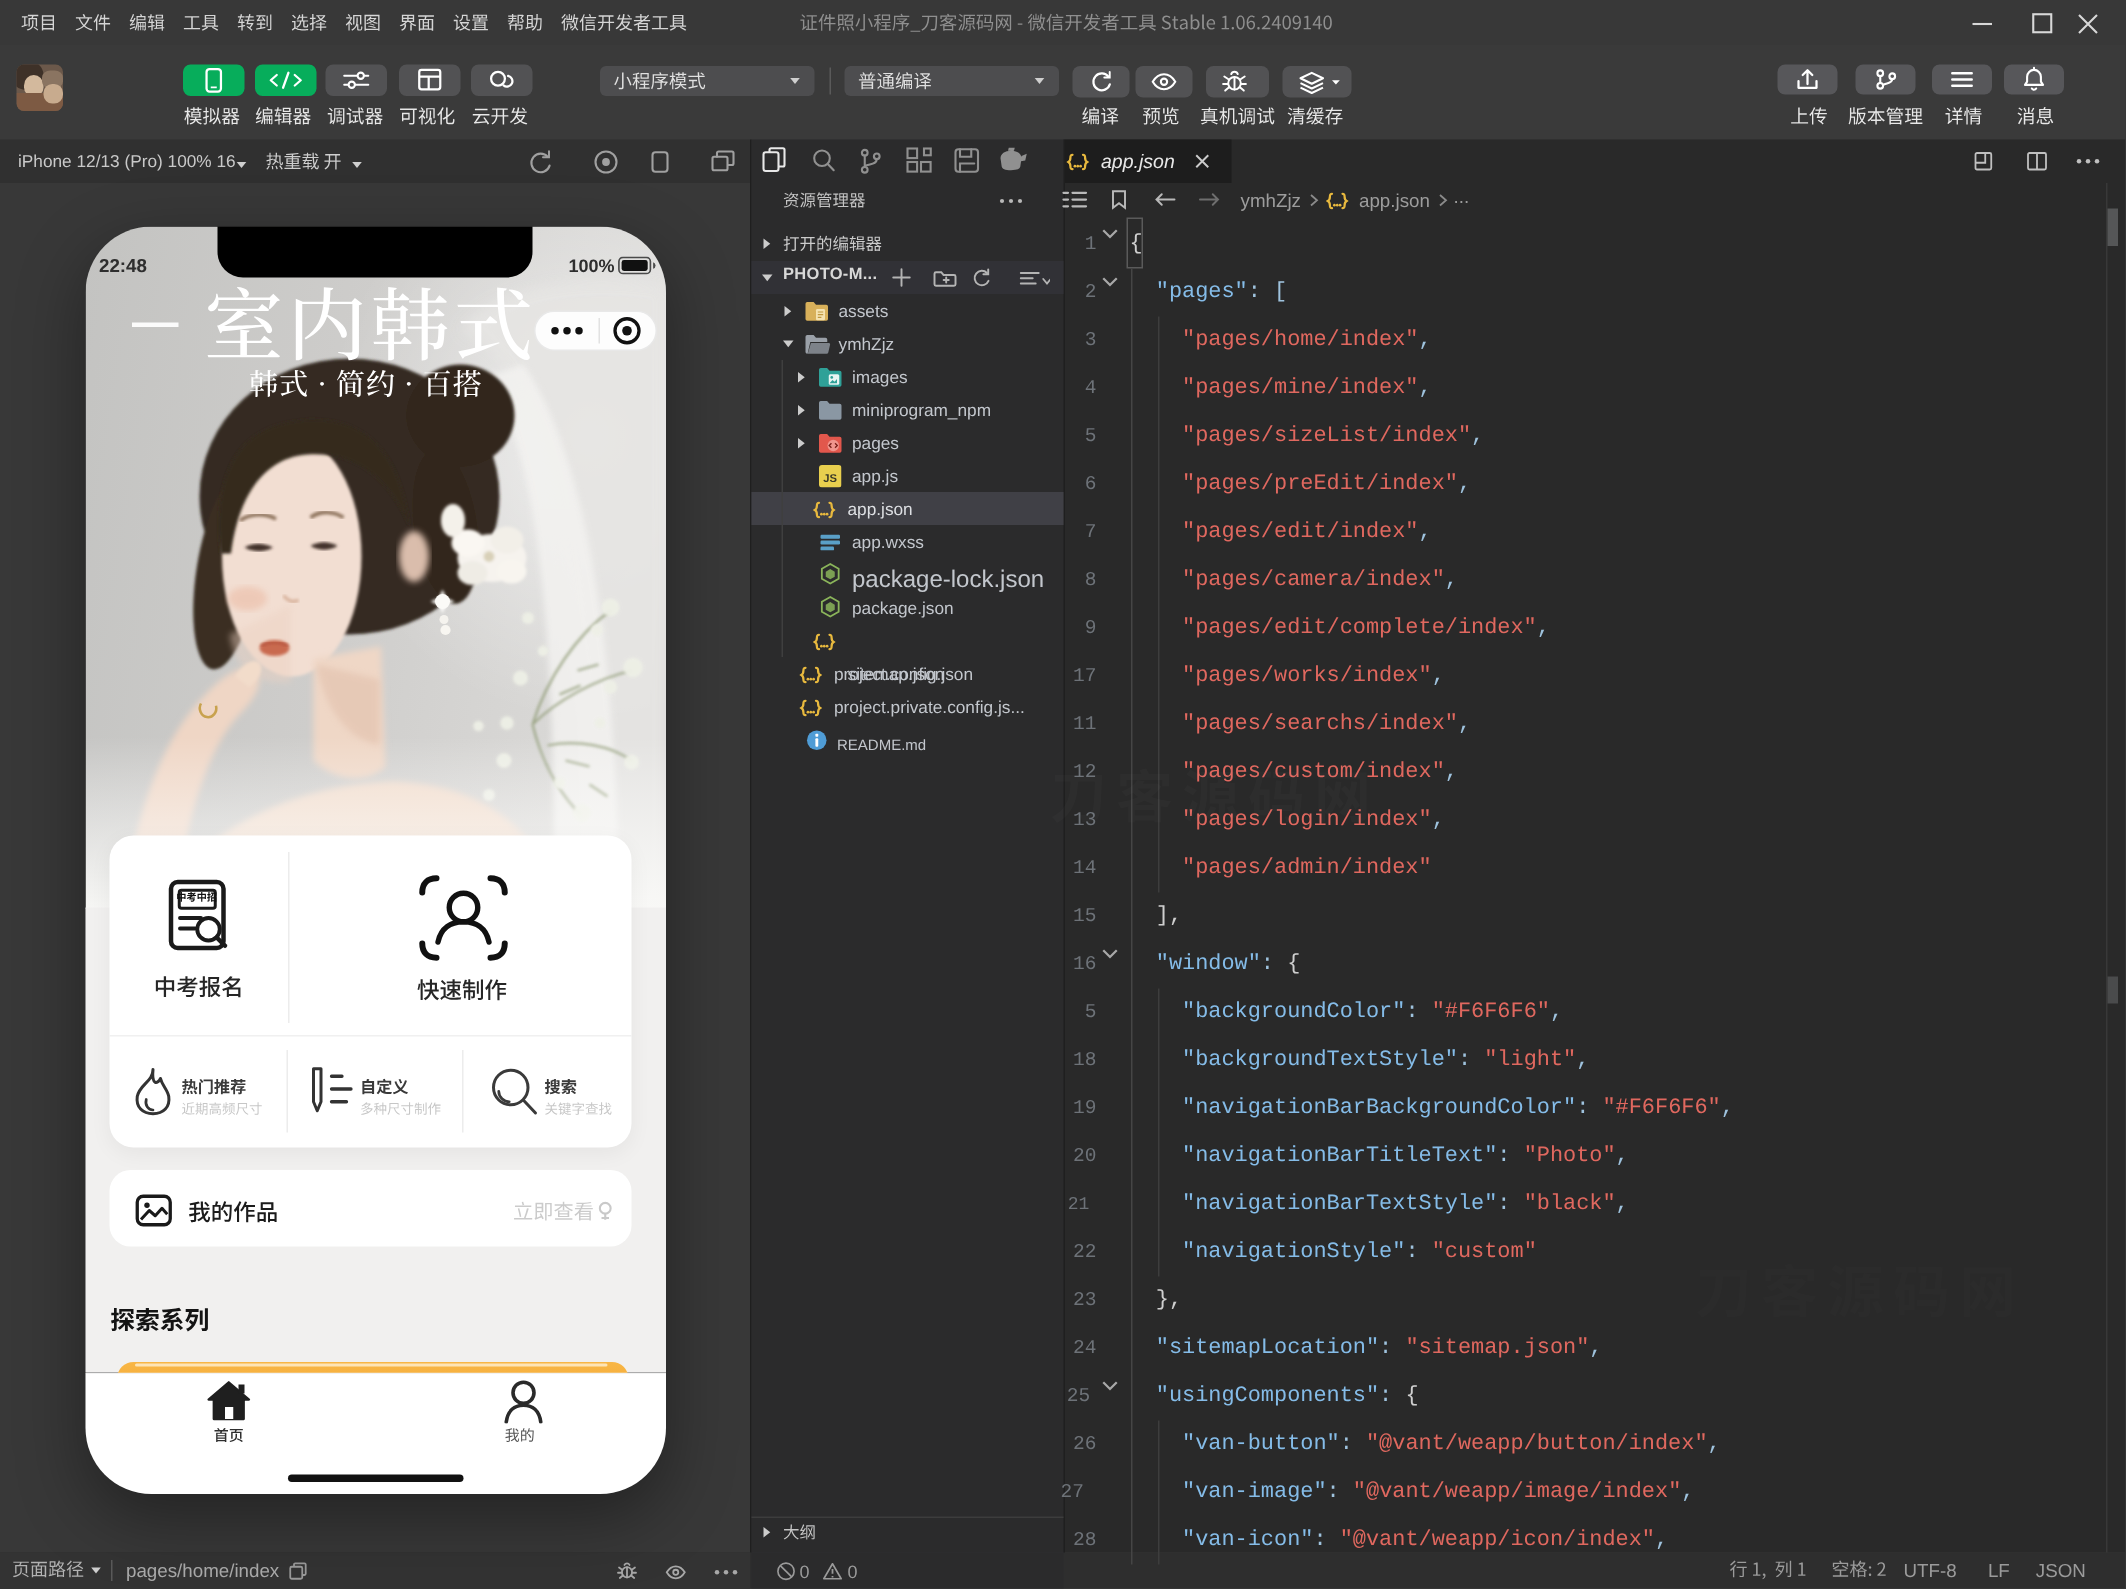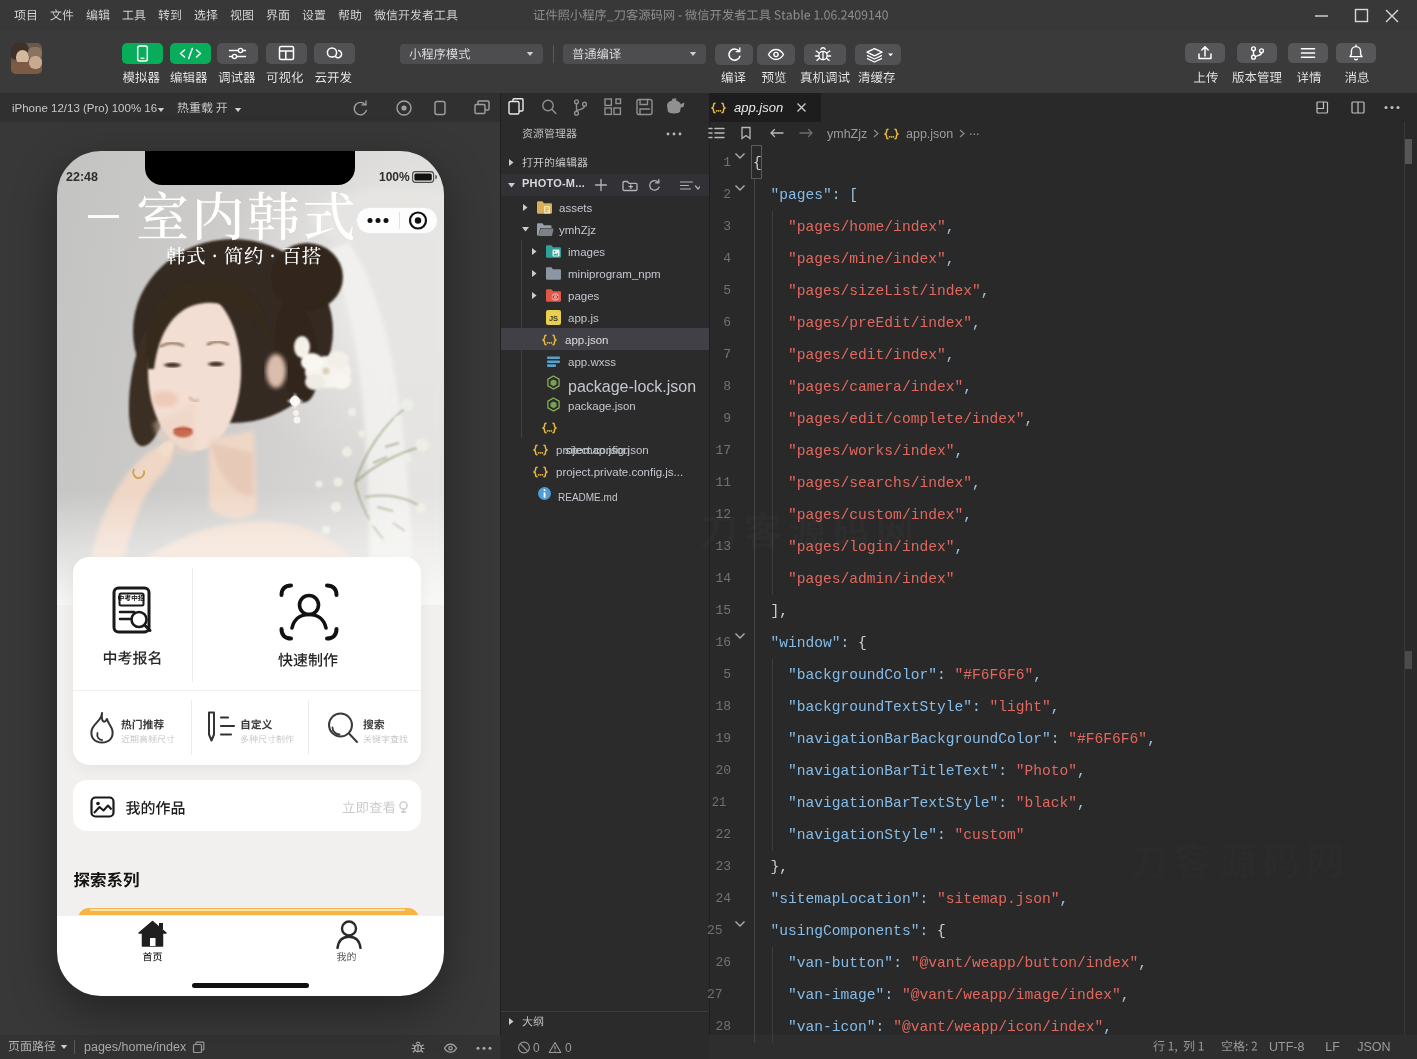--- a/index.html
+++ b/index.html
@@ -448,21 +448,21 @@
     <div class="abs" style="left:707px;top:755px;width:24px;height:32px;line-height:32px;text-align:right;color:#6d7278;font-size:13px;font-family:'Liberation Mono',monospace">20</div>
     <div class="abs" style="left:753px;top:755px;height:32px;line-height:32px;white-space:pre;font-size:14.6px;font-family:'Liberation Mono',monospace"><span style="color:#d4d4d4">    </span><span style="color:#85bce8">"navigationBarTitleText"</span><span style="color:#9fc3de">:</span><span style="color:#d4d4d4"> </span><span style="color:#e0685f">"Photo"</span><span style="color:#9fc3de">,</span></div>
     <div class="abs" style="left:707px;top:787px;width:24px;height:32px;line-height:32px;text-align:center;color:#6d7278;font-size:12px;font-family:'Liberation Mono',monospace">21</div>
     <div class="abs" style="left:753px;top:787px;height:32px;line-height:32px;white-space:pre;font-size:14.6px;font-family:'Liberation Mono',monospace"><span style="color:#d4d4d4">    </span><span style="color:#85bce8">"navigationBarTextStyle"</span><span style="color:#9fc3de">:</span><span style="color:#d4d4d4"> </span><span style="color:#e0685f">"black"</span><span style="color:#9fc3de">,</span></div>
     <div class="abs" style="left:707px;top:819px;width:24px;height:32px;line-height:32px;text-align:right;color:#6d7278;font-size:13px;font-family:'Liberation Mono',monospace">22</div>
     <div class="abs" style="left:753px;top:819px;height:32px;line-height:32px;white-space:pre;font-size:14.6px;font-family:'Liberation Mono',monospace"><span style="color:#d4d4d4">    </span><span style="color:#85bce8">"navigationStyle"</span><span style="color:#9fc3de">:</span><span style="color:#d4d4d4"> </span><span style="color:#e0685f">"custom"</span></div>
     <div class="abs" style="left:707px;top:851px;width:24px;height:32px;line-height:32px;text-align:right;color:#6d7278;font-size:13px;font-family:'Liberation Mono',monospace">23</div>
     <div class="abs" style="left:753px;top:851px;height:32px;line-height:32px;white-space:pre;font-size:14.6px;font-family:'Liberation Mono',monospace"><span style="color:#d4d4d4">  </span><span style="color:#cfcfcf">},</span></div>
     <div class="abs" style="left:707px;top:883px;width:24px;height:32px;line-height:32px;text-align:right;color:#6d7278;font-size:13px;font-family:'Liberation Mono',monospace">24</div>
     <div class="abs" style="left:753px;top:883px;height:32px;line-height:32px;white-space:pre;font-size:14.6px;font-family:'Liberation Mono',monospace"><span style="color:#d4d4d4">  </span><span style="color:#85bce8">"sitemapLocation"</span><span style="color:#9fc3de">:</span><span style="color:#d4d4d4"> </span><span style="color:#e0685f">"sitemap.json"</span><span style="color:#9fc3de">,</span></div>
-    <div class="abs" style="left:707px;top:915px;width:24px;height:32px;line-height:32px;text-align:left;color:#6d7278;font-size:13px;font-family:'Liberation Mono',monospace">25</div>
+    <div class="abs" style="left:707px;top:915px;width:24px;height:32px;line-height:32px;text-align:center;color:#6d7278;font-size:13px;font-family:'Liberation Mono',monospace">25</div>
     <div class="abs" style="left:753px;top:915px;height:32px;line-height:32px;white-space:pre;font-size:14.6px;font-family:'Liberation Mono',monospace"><span style="color:#d4d4d4">  </span><span style="color:#85bce8">"usingComponents"</span><span style="color:#9fc3de">:</span><span style="color:#cfcfcf"> {</span></div>
     <div class="abs" style="left:707px;top:947px;width:24px;height:32px;line-height:32px;text-align:right;color:#6d7278;font-size:13px;font-family:'Liberation Mono',monospace">26</div>
     <div class="abs" style="left:753px;top:947px;height:32px;line-height:32px;white-space:pre;font-size:14.6px;font-family:'Liberation Mono',monospace"><span style="color:#d4d4d4">    </span><span style="color:#85bce8">"van-button"</span><span style="color:#9fc3de">:</span><span style="color:#d4d4d4"> </span><span style="color:#e0685f">"@vant/weapp/button/index"</span><span style="color:#9fc3de">,</span></div>
     <div class="abs" style="left:707px;top:979px;width:24px;height:32px;line-height:32px;text-align:left;color:#6d7278;font-size:13px;font-family:'Liberation Mono',monospace">27</div>
     <div class="abs" style="left:753px;top:979px;height:32px;line-height:32px;white-space:pre;font-size:14.6px;font-family:'Liberation Mono',monospace"><span style="color:#d4d4d4">    </span><span style="color:#85bce8">"van-image"</span><span style="color:#9fc3de">:</span><span style="color:#d4d4d4"> </span><span style="color:#e0685f">"@vant/weapp/image/index"</span><span style="color:#9fc3de">,</span></div>
     <div class="abs" style="left:707px;top:1011px;width:24px;height:32px;line-height:32px;text-align:right;color:#6d7278;font-size:13px;font-family:'Liberation Mono',monospace">28</div>
     <div class="abs" style="left:753px;top:1011px;height:32px;line-height:32px;white-space:pre;font-size:14.6px;font-family:'Liberation Mono',monospace"><span style="color:#d4d4d4">    </span><span style="color:#85bce8">"van-icon"</span><span style="color:#9fc3de">:</span><span style="color:#d4d4d4"> </span><span style="color:#e0685f">"@vant/weapp/icon/index"</span><span style="color:#9fc3de">,</span></div>
     <svg class="abs" style="left:734px;top:152px" width="12" height="8" viewBox="0 0 12 8">
       <path d="M1.5 1.5L6 6l4.5-4.5" stroke="#a8a8a8" stroke-width="1.5" fill="none"></path>
     </svg>

